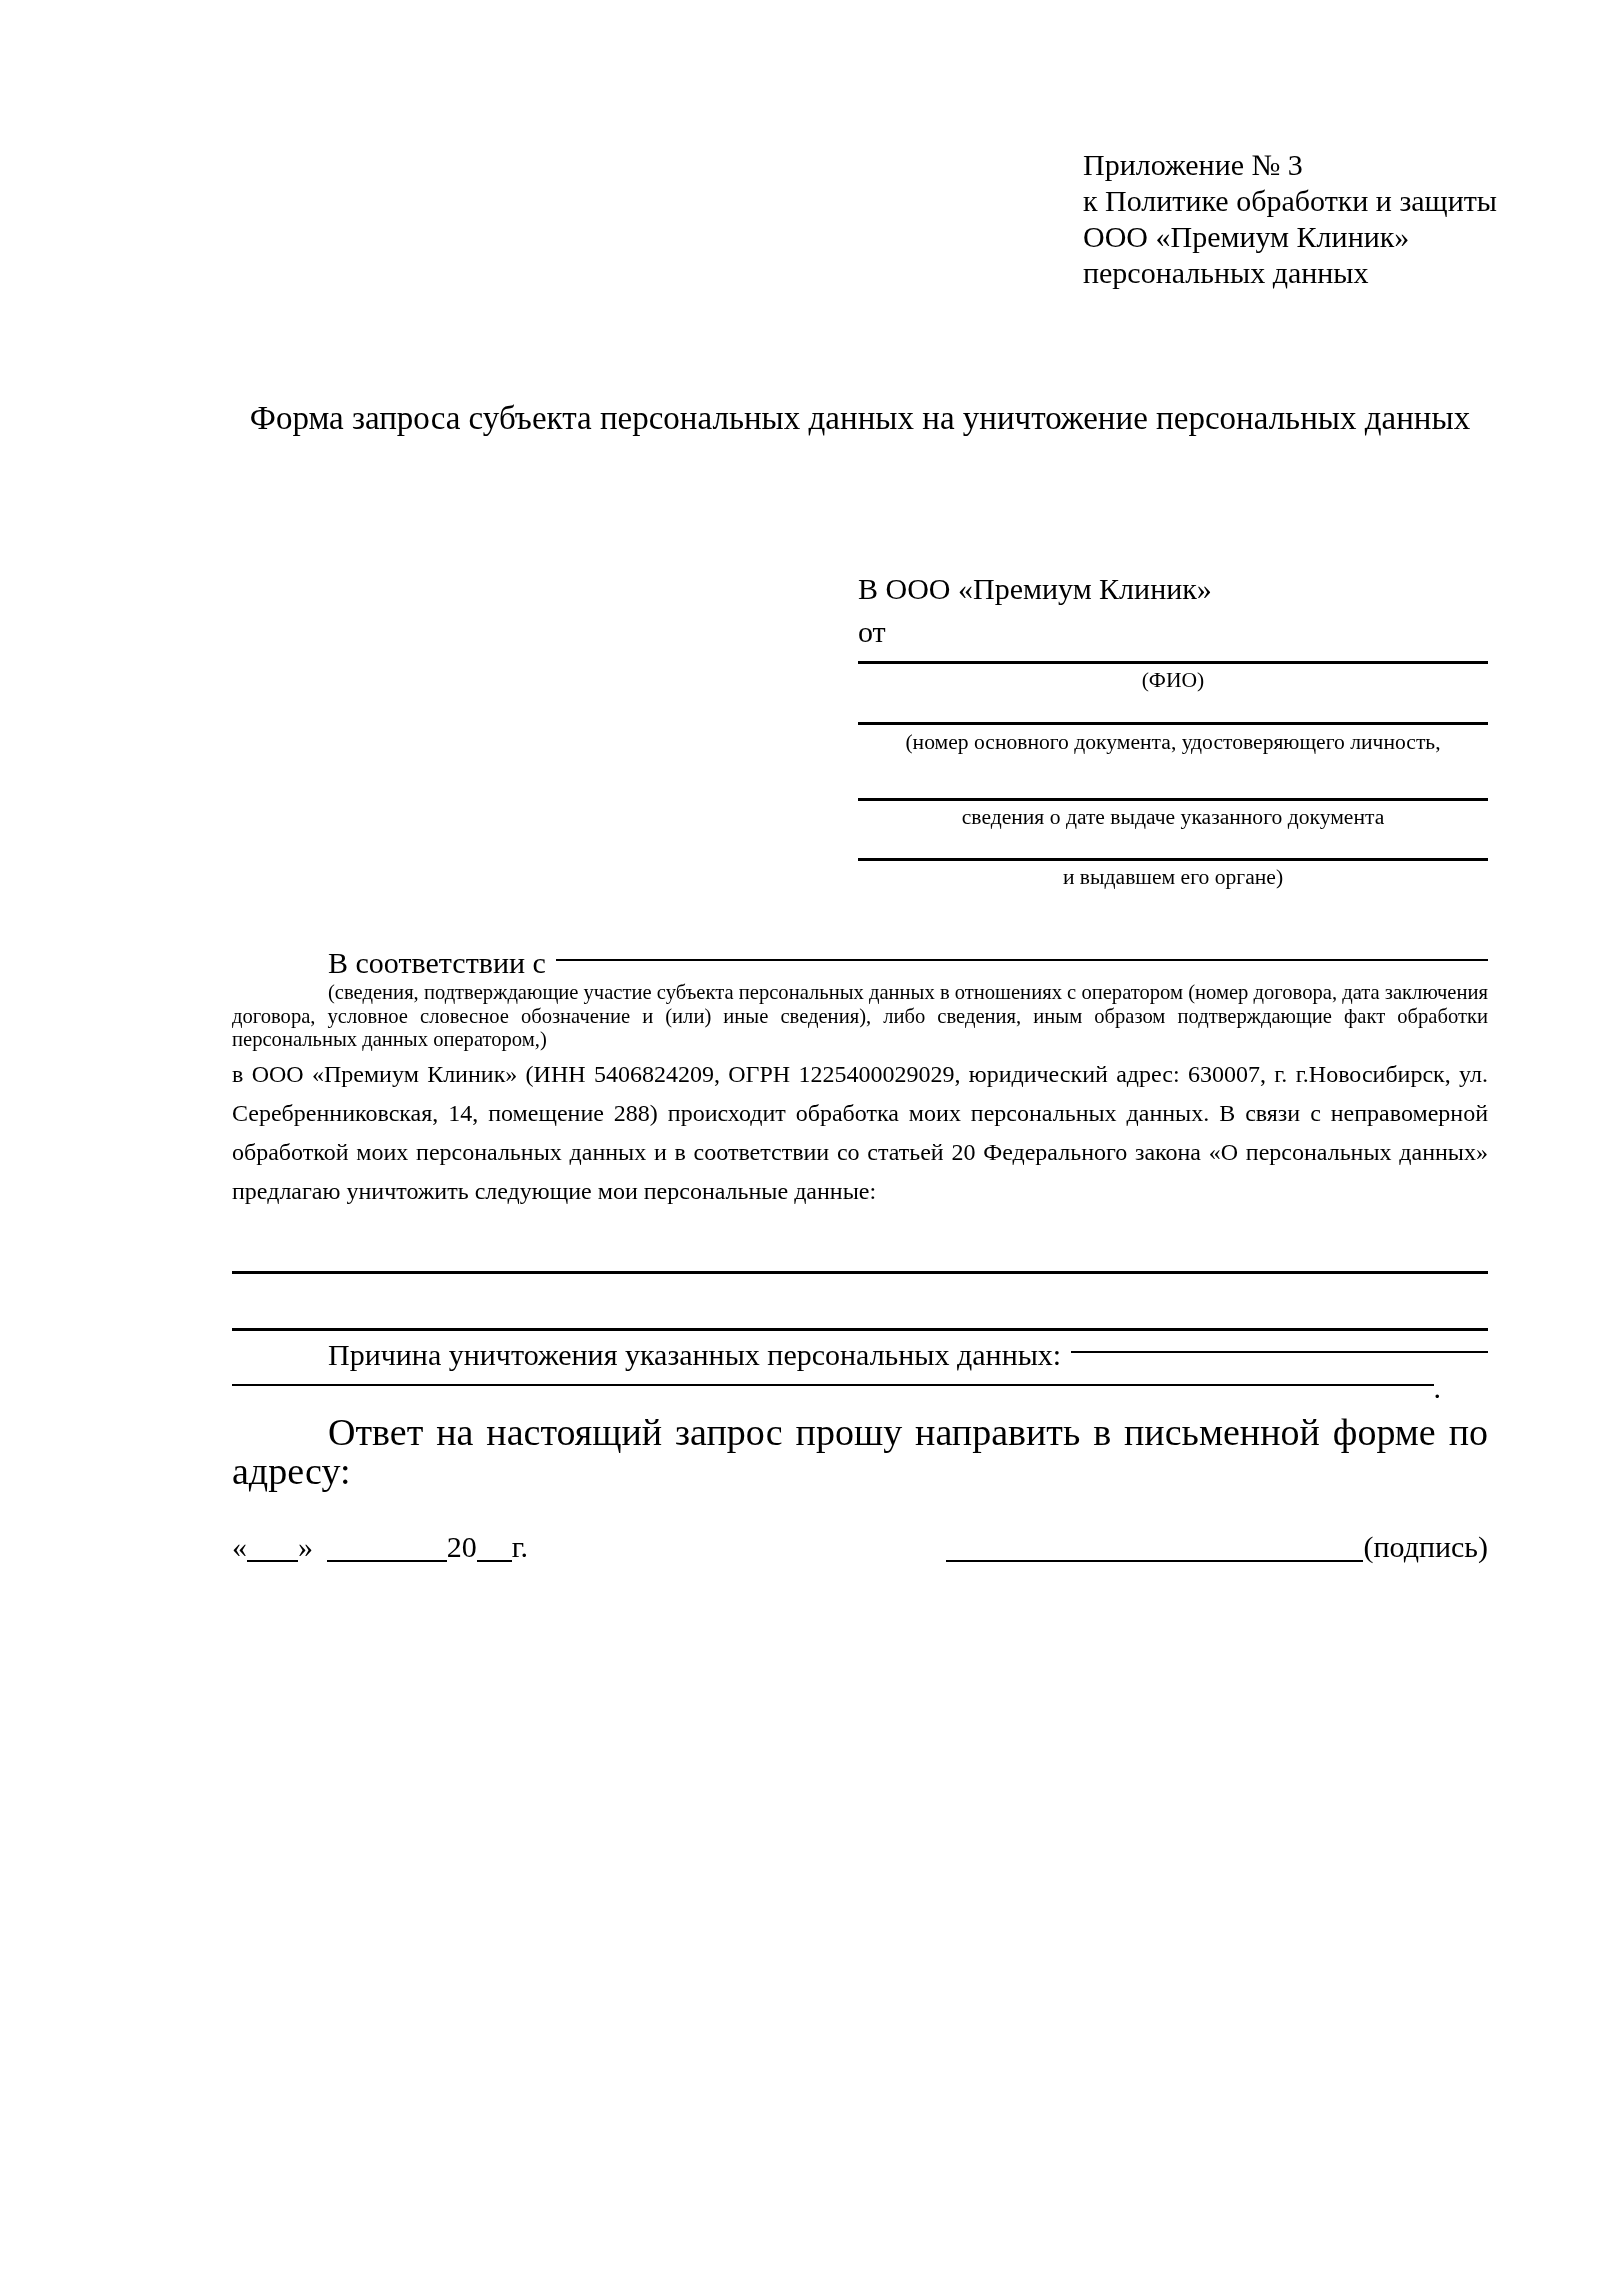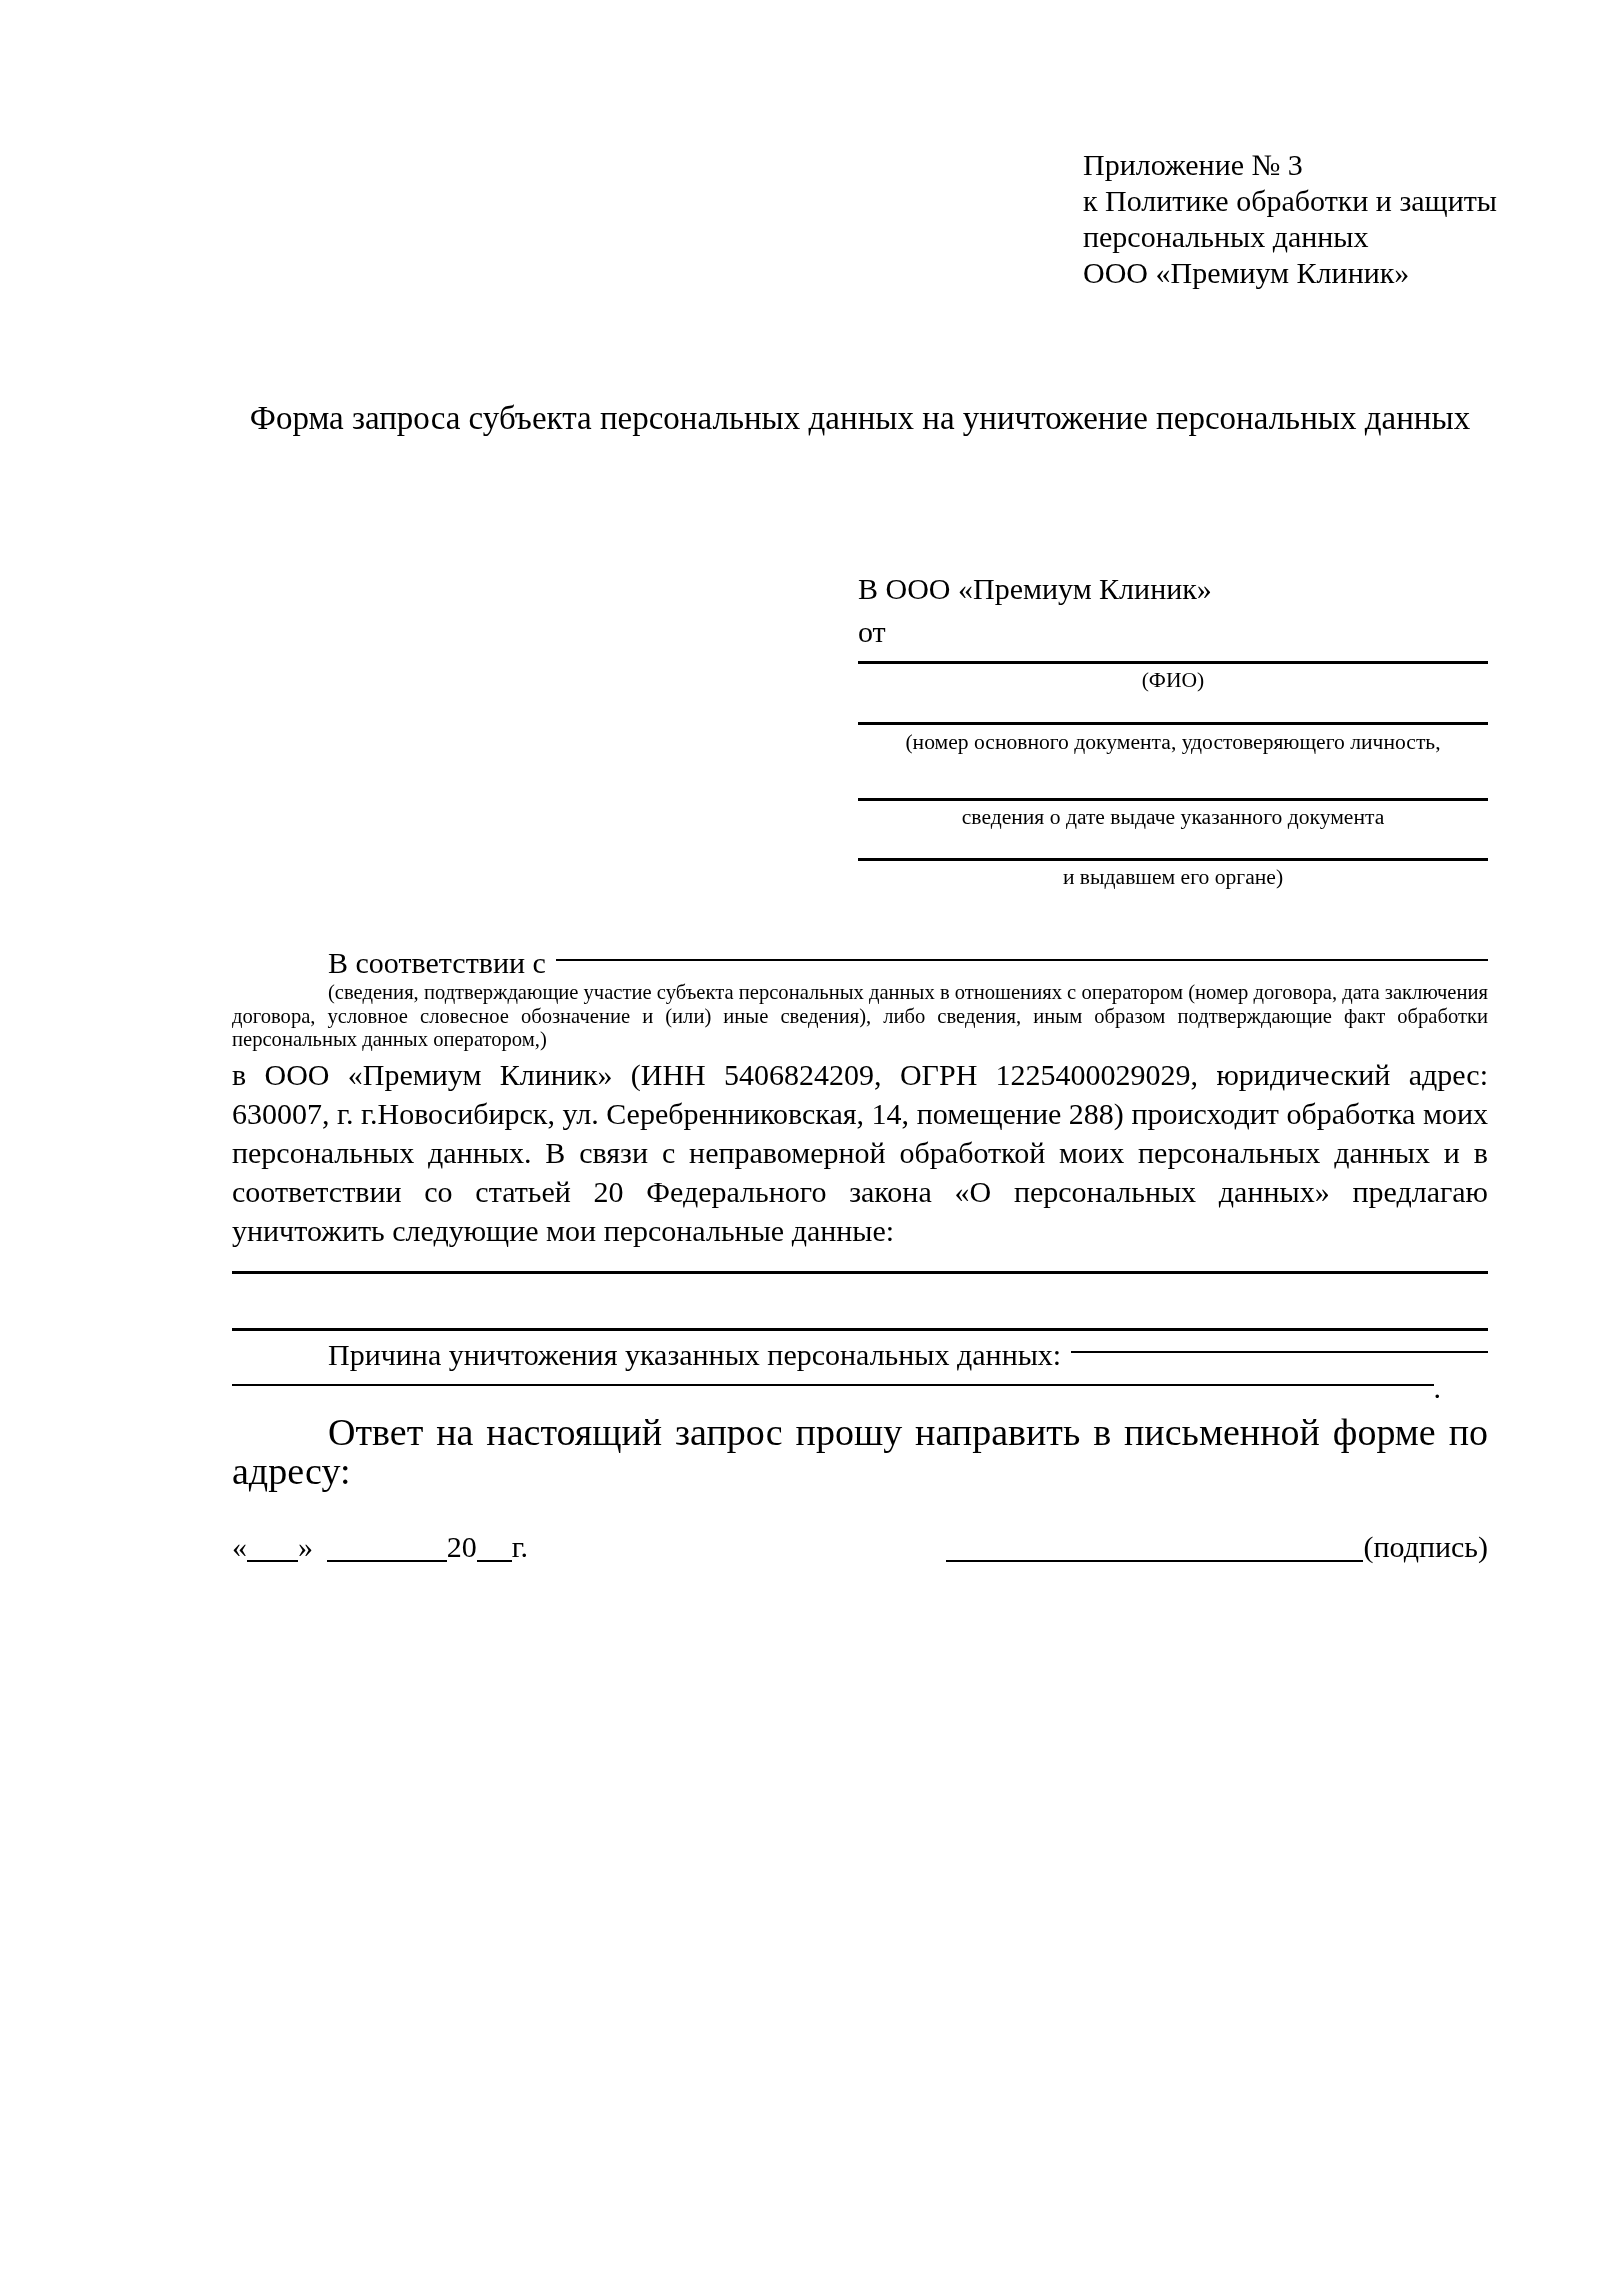--- a/index.html
+++ b/index.html
@@ -80,21 +80,21 @@
     line-height: 23.5px;
     text-align: justify;
     text-indent: 96px;
   }
   
   .body-par {
     position: absolute;
     left: 232px;
     top: 1055px;
     width: 1256px;
-    font-size: 30px;
+    font-size: 24px;
     line-height: 39px;
     text-align: justify;
   }
   
   .answer-par {
     position: absolute;
     left: 232px;
     top: 1413px;
     width: 1256px;
     font-size: 38px;
@@ -139,22 +139,22 @@
   .nowrap { white-space: nowrap; }
 </style>
 </head>
 <body>
 
 <div class="page">
 
   <div class="header-block">
     <div>Приложение № 3</div>
     <div>к Политике обработки и защиты</div>
+    <div>ООО «Премиум Клиник»</div>
     <div>персональных данных</div>
-    <div>ООО «Премиум Клиник»</div>
   </div>
 
   <h1 class="doc-title">Форма запроса субъекта персональных данных на уничтожение персональных данных</h1>
 
   <div class="addressee-to">В ООО «Премиум Клиник»</div>
   <div class="addressee-from">от</div>
 
   <div class="hline" style="left:858px; top:661px; width:630px;"></div>
   <div class="field-caption" style="top:668px;">(ФИО)</div>
 

